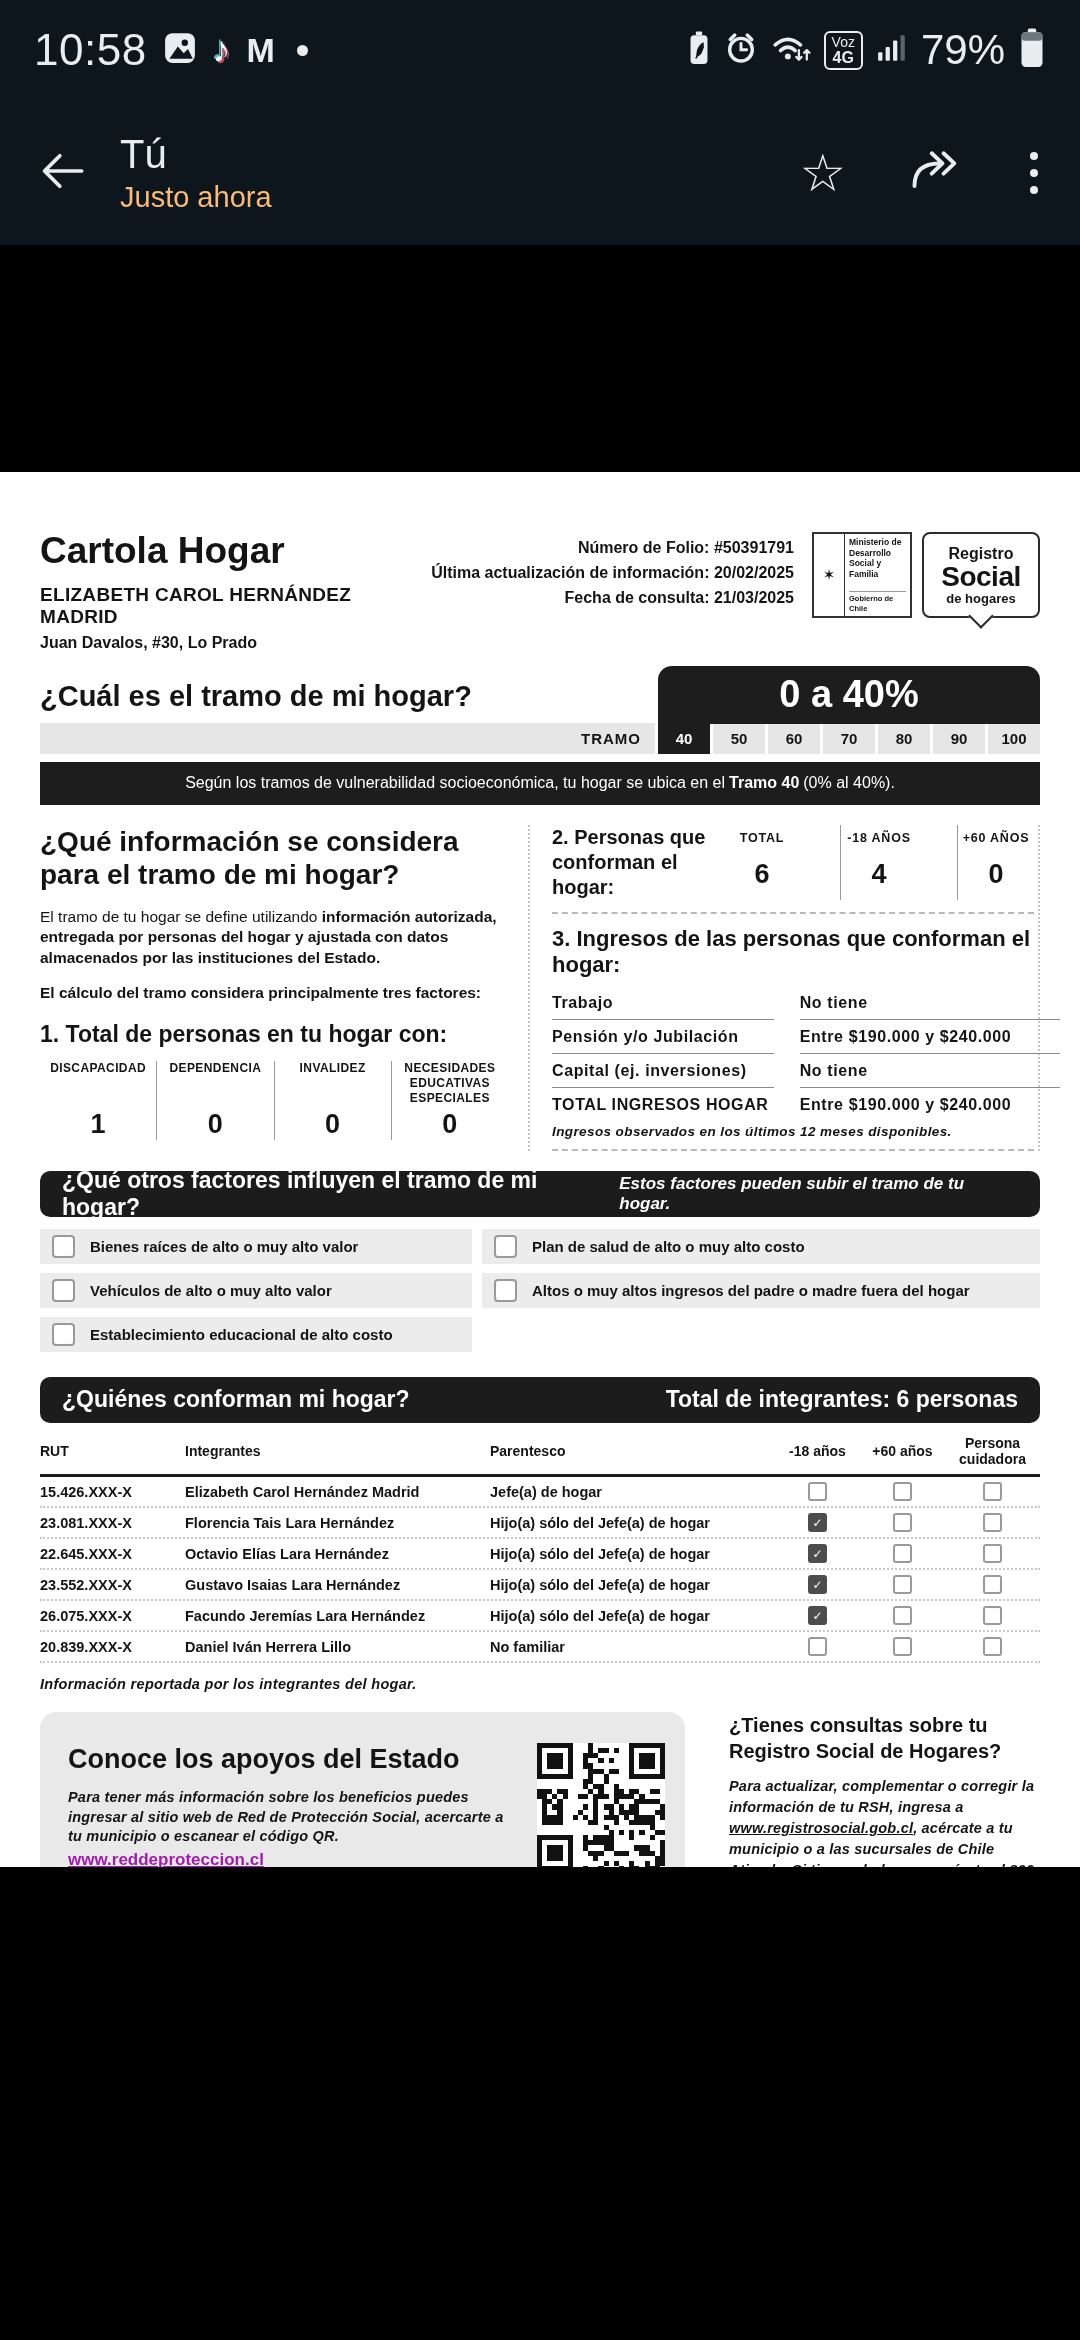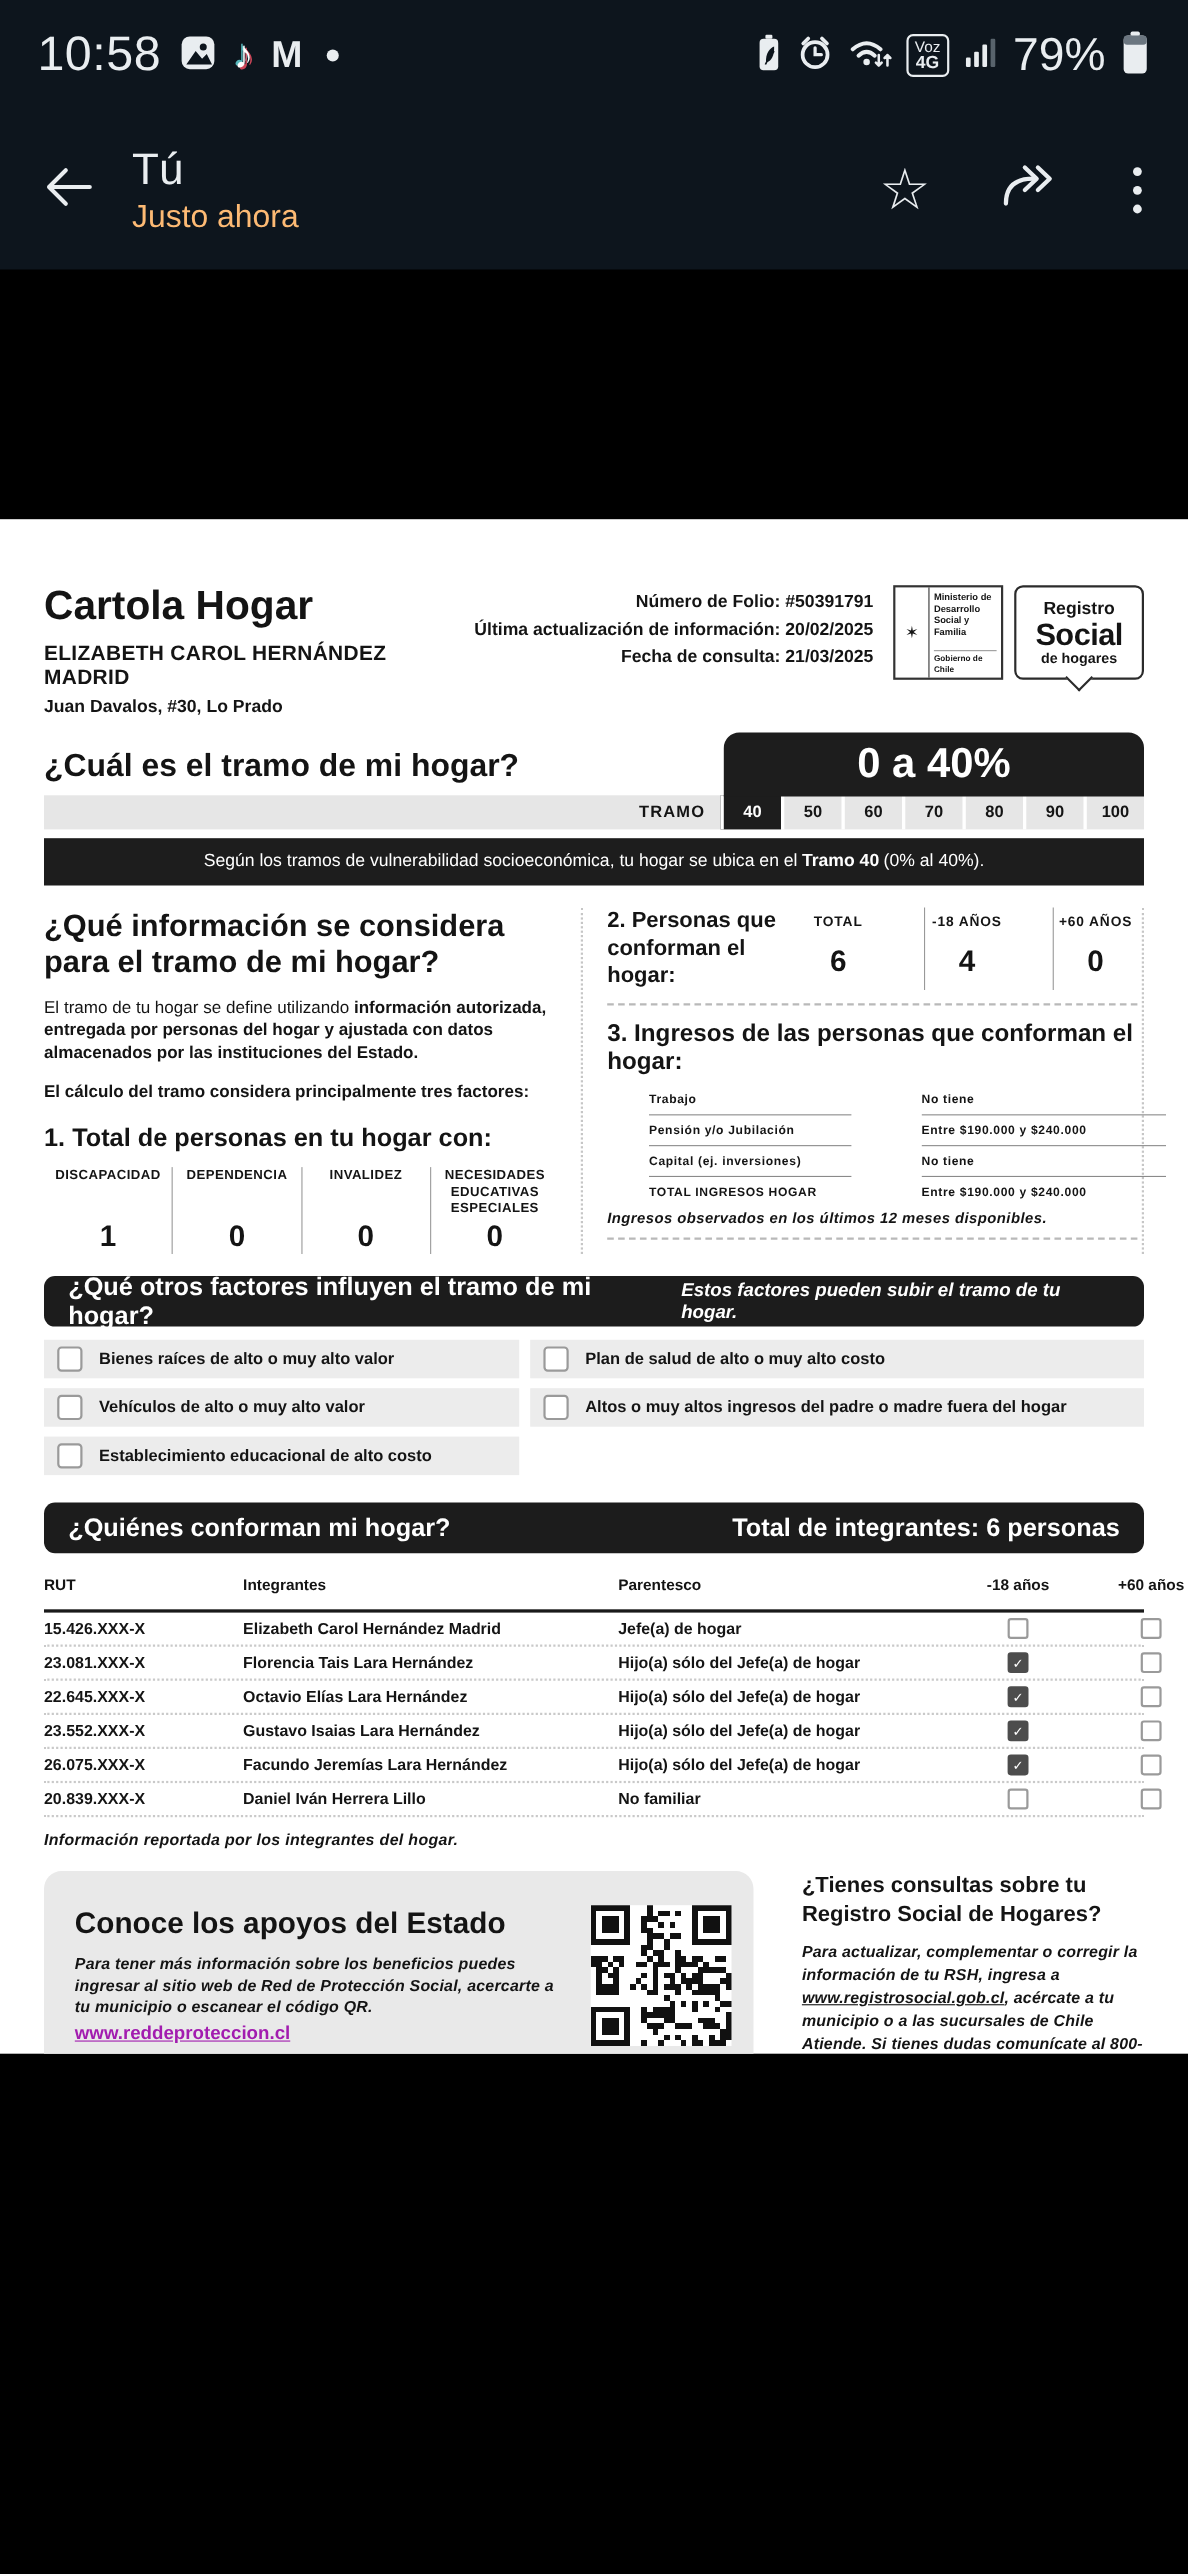--- a/index.html
+++ b/index.html
@@ -81,40 +81,40 @@
   .b2-title{font-size:20px;line-height:1.25;width:172px;}
   .b2-cols{flex:1;display:flex;text-align:center;gap:40px;}
   .b2-col{flex:1;}
   .b2-col + .b2-col{border-left:1.5px solid #999;}
   .b2-label{font-size:12.5px;letter-spacing:.8px;margin-top:6px;}
   .b2-value{font-size:27px;margin-top:14px;}
   .block3{margin-top:12px;padding-bottom:10px;border-bottom:2px dashed #b9b9b9;}
   .b3-title{font-size:22px;}
   .income{margin-top:8px;}
   .income-row{display:grid;grid-template-columns:46% 54%;column-gap:26px;}
-  .income-row > div{padding:8px 0 7px;font-size:11px;letter-spacing:.6px;border-bottom:1.5px solid #8a8a8a;margin-left:38px;}
+  .income-row > div{padding:8px 0 7px;font-size:16px;letter-spacing:.6px;border-bottom:1.5px solid #8a8a8a;}
   .income-row.total > div{border-bottom:none;}
   .income-note{font-style:italic;font-size:13.5px;letter-spacing:.4px;margin-top:3px;}
 
   .section-bar{height:46px;background:#1c1c1c;border-radius:10px;color:#fff;display:flex;align-items:center;justify-content:space-between;padding:0 22px;}
   .sb-title{font-size:23px;}
   .sb-note{font-size:17px;font-style:italic;}
   .factors{margin-top:20px;}
   .factors-grid{display:flex;gap:10px;margin-top:12px;}
   .f-col-a{flex:0 0 432px;}
   .f-col-b{flex:1;}
   .factor-item{height:35px;margin-bottom:9px;background:#ececec;display:flex;align-items:center;gap:15px;padding:0 12px;}
   .cbx{width:23px;height:23px;background:#fff;border:2px solid #9a9a9a;border-radius:4px;box-sizing:border-box;flex:0 0 auto;
        display:flex;align-items:center;justify-content:center;font-size:14px;color:#fff;}
   .cbx.checked{background:#4d4d4d;border-color:#4d4d4d;}
   .factor-item span{font-size:15px;}
 
   .members{margin-top:16px;}
   .members-table{margin-top:8px;}
-  .m-row{display:grid;grid-template-columns:145px 305px 285px 85px 85px 95px;align-items:center;gap:36px;}
+  .m-row{display:grid;grid-template-columns:145px 305px 285px 85px 85px 95px;align-items:center;}
   .m-head > div{font-size:14px;line-height:1.15;padding:4px 0 7px;}
   .m-head{border-bottom:3px solid #1a1a1a;}
   .m-row > .c-center{text-align:center;display:flex;justify-content:center;}
   .m-body{padding:5px 0;border-bottom:2px dotted #c9c9c9;}
   .m-body > div{font-size:14.5px;}
   .m-body .cbx{width:19px;height:19px;font-size:12px;border-radius:3px;}
   .footnote{font-style:italic;font-size:14.5px;margin-top:13px;letter-spacing:.3px;}
 
   .bottom-row{display:flex;margin-top:20px;}
   .supports{flex:0 0 645px;background:#e9e9e9;border-radius:16px;padding:24px 20px 24px 28px;box-sizing:border-box;display:flex;gap:16px;align-items:center;}

